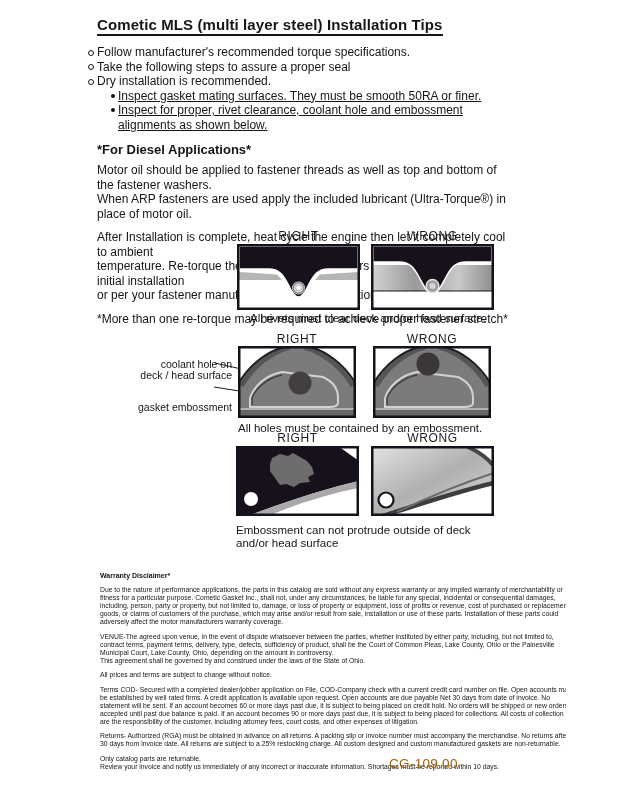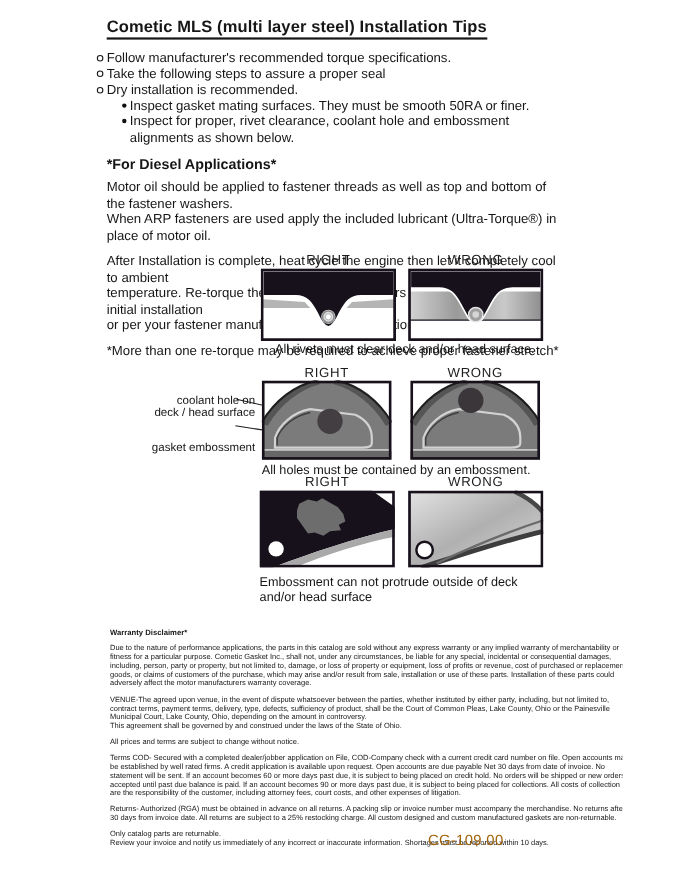--- a/index.html
+++ b/index.html
@@ -7,21 +7,21 @@
     position:relative;width:566px;height:800px;background:#fff;overflow:hidden;
     font-family:"Liberation Sans",sans-serif;color:#161616;
   }
   .content{padding:16px 58px 0 97px;}
   .title{
     display:inline-block;font-size:15px;font-weight:bold;margin:0 0 9px 0;
     border-bottom:2px solid #161616;padding-bottom:1px;letter-spacing:.1px;
   }
   .tips{margin-left:-9px;}
   .tip{display:flex;align-items:flex-start;line-height:14.5px;font-size:12px;}
-  .tip.sub{padding-left:23px;}
+  .tip.sub{padding-left:23px;text-decoration:underline;}
   .o-bullet{flex:0 0 auto;width:4px;height:4px;border:1px solid #1a1a1a;border-radius:50%;margin:4.5px 3px 0 0;}
   .dot-bullet{flex:0 0 auto;width:4px;height:4px;background:#111;border-radius:50%;margin:5px 3px 0 0;}
   .diesel-h{font-size:13px;font-weight:bold;margin:10px 0 6px 0;}
   .body{font-size:12px;line-height:14.5px;margin:0 0 9px 0;}
   .pre{white-space:pre-line;}
 
   .dgm-labels{position:absolute;display:flex;font-size:12px;letter-spacing:.6px;color:#1c1c1c;}
   .dgm-labels span{display:block;text-align:center;}
   .dgm-boxes{position:absolute;display:flex;}
   .dgm-boxes svg{display:block;}

